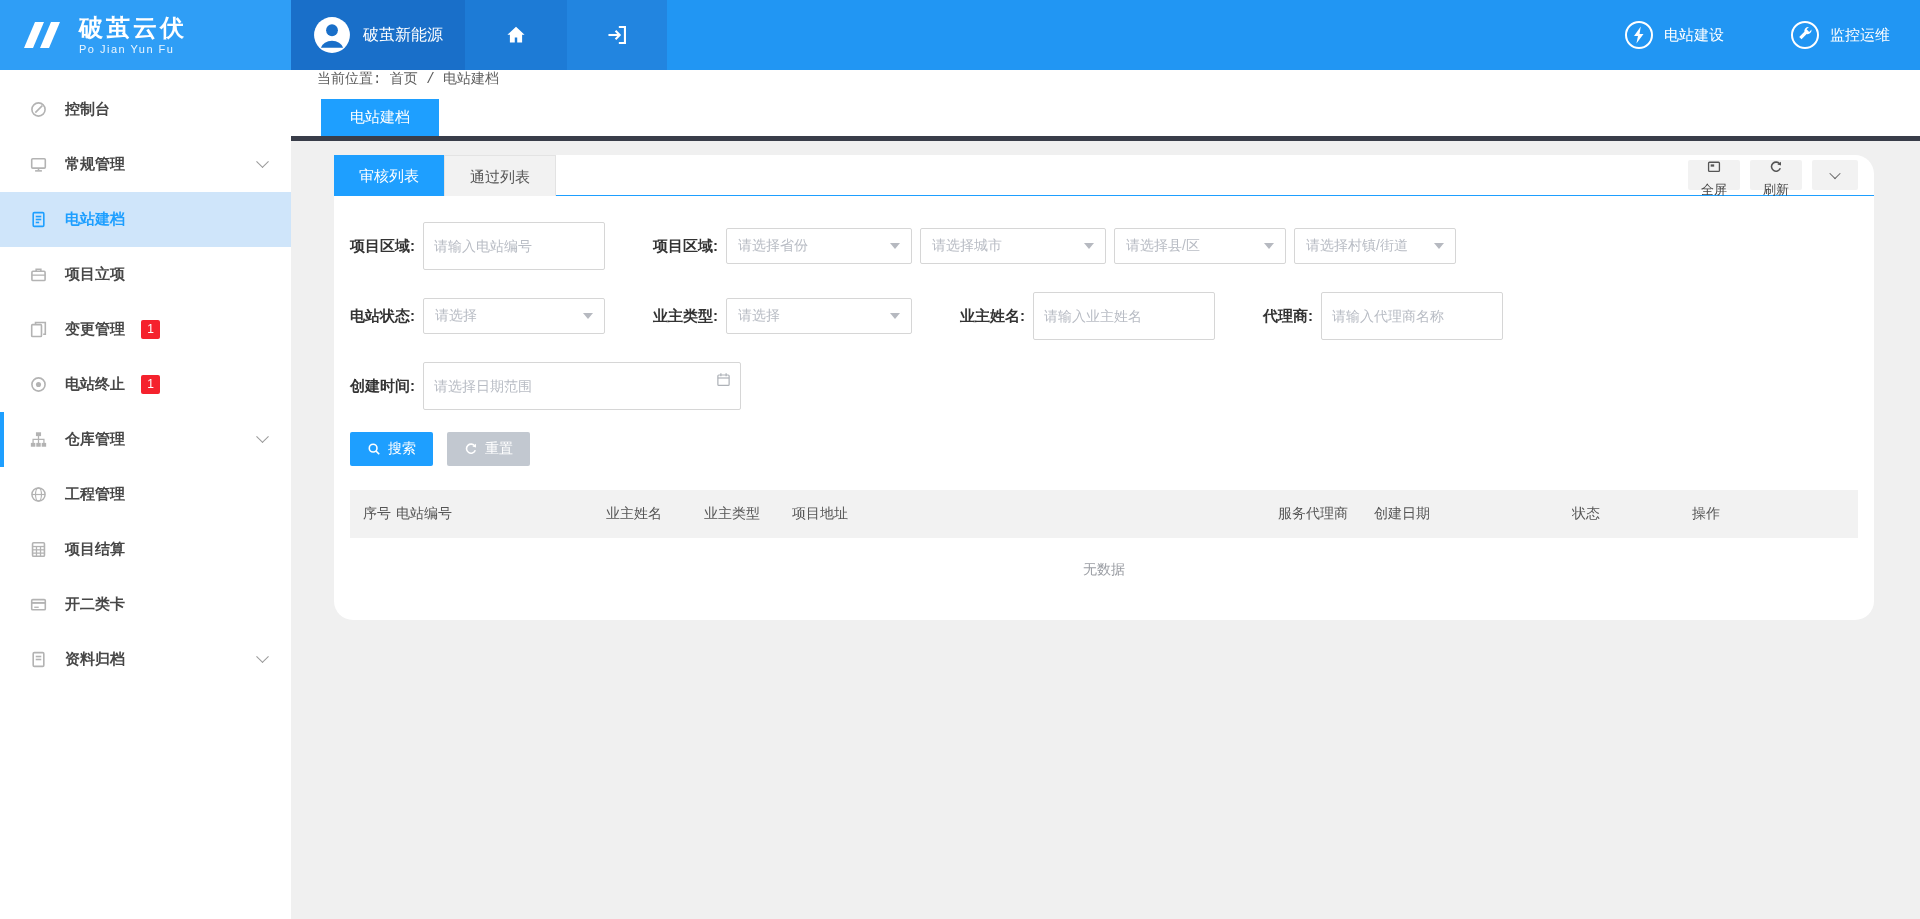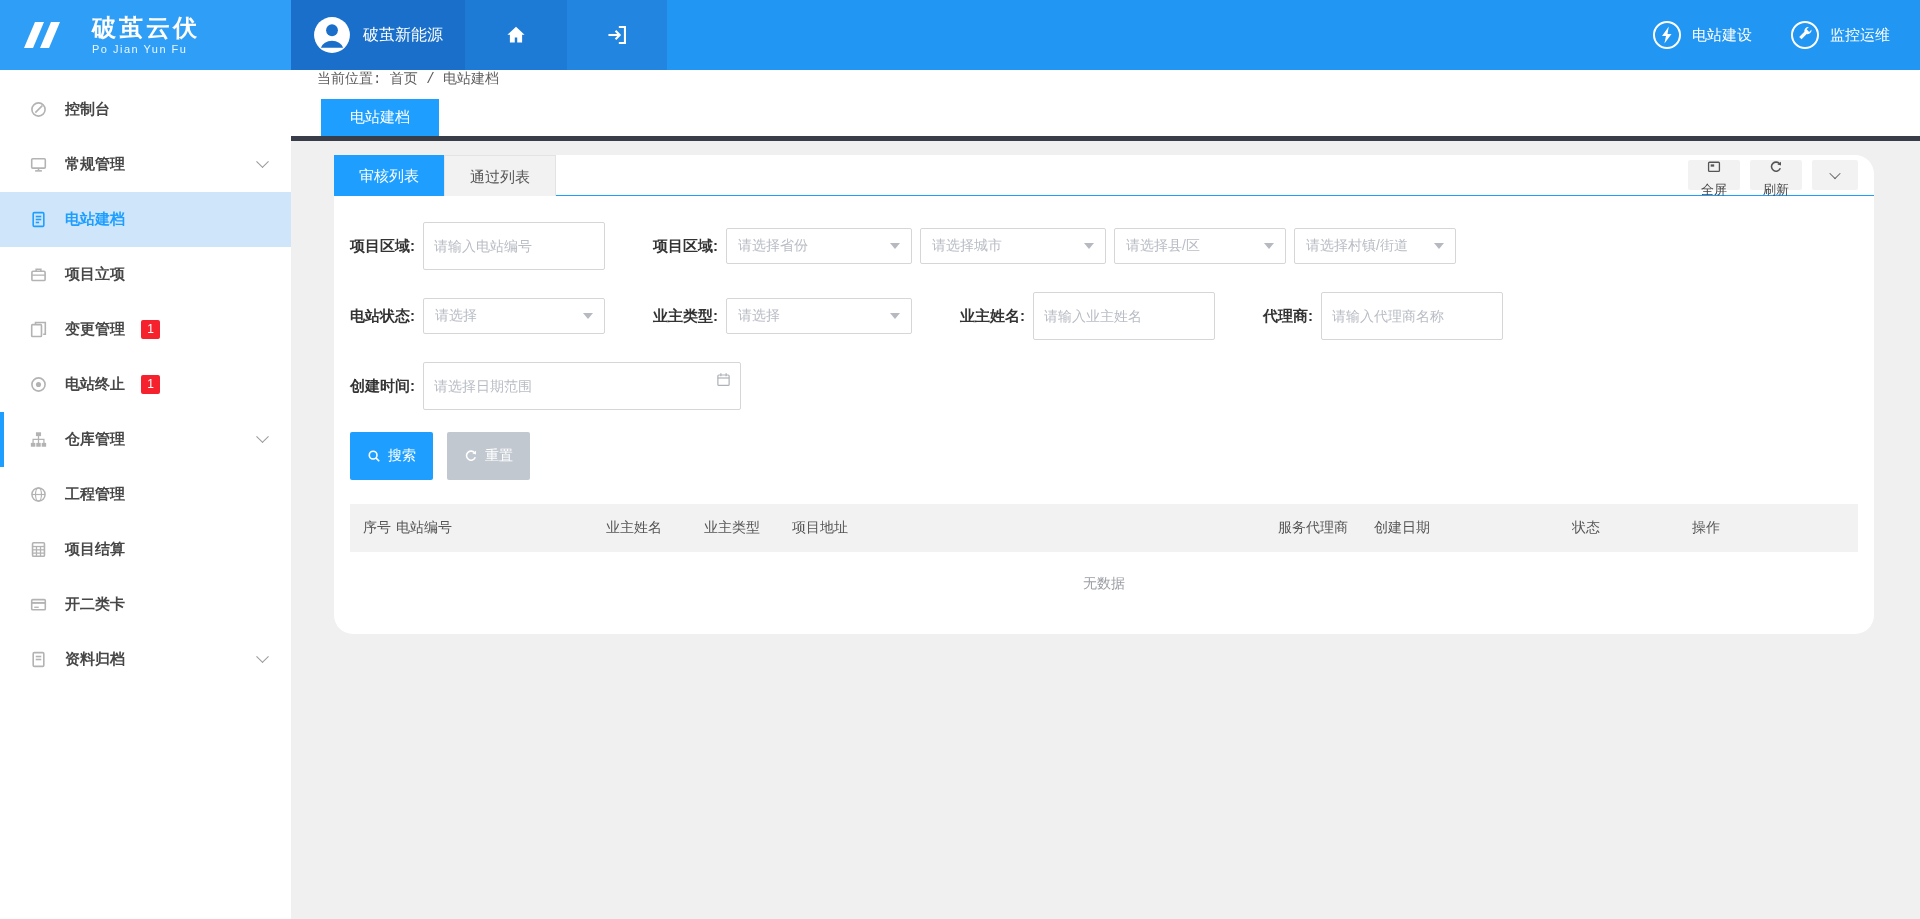--- a/index.html
+++ b/index.html
@@ -1,29 +1,29 @@
 <!DOCTYPE html>
 <html><head>
 <meta charset="utf-8">
 <style>
   * { box-sizing: border-box; margin: 0; padding: 0; }
   html,body { width:1920px; height:919px; overflow:hidden; }
   body { font-family:"Liberation Sans","DejaVu Sans",sans-serif; background:#f0f0f0; color:#333; }
 
   
   .header { height:70px; display:flex; align-items:stretch; background:#2196f3; color:#fff; }
-  .logo-block { width:291px; background:#2f9ef6; display:flex; align-items:center; padding-left:20px; gap:28px; flex:none; }
+  .logo-block { width:291px; background:#2f9ef6; display:flex; align-items:center; padding-left:20px; gap:15px; flex:none; }
   .logo-text .title { font-size:24px; font-weight:bold; letter-spacing:3px; line-height:26px; }
   .logo-text .subtitle { font-size:11px; opacity:.9; letter-spacing:1.5px; margin-top:2px; }
   .hblock { display:flex; align-items:center; cursor:pointer; }
   .hblock.company { background:#196fc9; padding:0 22px; gap:12px; font-size:16px; }
   .hblock.home { background:#1d7bd6; width:102px; justify-content:center; }
   .hblock.exit { background:#2285e0; width:100px; justify-content:center; }
   .header-spacer { flex:1; }
-  .header-nav { display:flex; align-items:center; gap:38px; padding-right:30px; }
+  .header-nav { display:flex; align-items:center; gap:66px; padding-right:30px; }
   .nav-item { display:flex; align-items:center; gap:10px; font-size:15px; cursor:pointer; }
 
   
   .layout { display:flex; height:849px; }
 
   
   .sidebar { width:291px; background:#fff; padding-top:12px; flex:none; }
   .side-item { position:relative; height:55px; display:flex; align-items:center; padding:0 24px 0 30px; font-size:15px; font-weight:600; color:#474747; cursor:pointer; }
   .side-item .sicon { width:20px; height:18px; margin-right:15px; color:#b3b3b3; display:flex; align-items:center; flex:none; }
   .side-item.active { background:#cfe5fa; color:#1E9FFF; }
@@ -62,21 +62,21 @@
   .fselect + .fselect { margin-left:8px; }
   .fselect.w172 { width:172px; }
   .fselect.w162 { width:162px; }
   .caret { width:0; height:0; border-left:5px solid transparent; border-right:5px solid transparent; border-top:6px solid #b6b9c0; flex:none; }
   .fdate { position:relative; width:318px; }
   .fdate .finput { width:100%; padding-right:34px; }
   .fdate .cal { position:absolute; right:10px; top:10px; }
 
   
   .btn-row { display:flex; gap:14px; margin-top:2px; }
-  .btn { height:48px; border:none; border-radius:2px; display:flex; align-items:center; gap:7px; padding:0 17px; font-size:14px; color:#fff; cursor:pointer; font-family:inherit; }
+  .btn { height:34px; border:none; border-radius:2px; display:flex; align-items:center; gap:7px; padding:0 17px; font-size:14px; color:#fff; cursor:pointer; font-family:inherit; }
   .btn.search { background:#1E9FFF; }
   .btn.reset { background:#c2c8d0; }
 
   
   .rtable { width:100%; border-collapse:collapse; margin-top:24px; table-layout:fixed; }
   .rtable thead th { background:#f2f2f2; font-size:14px; color:#555; font-weight:400; text-align:left; padding:15px 4px 15px 0; overflow:hidden; white-space:nowrap; }
   .rtable thead th:first-child { padding-left:13px; }
   .empty-cell { text-align:center; color:#9a9da3; font-size:14px; padding:23px 0 27px; }
 
   svg { display:block; }

